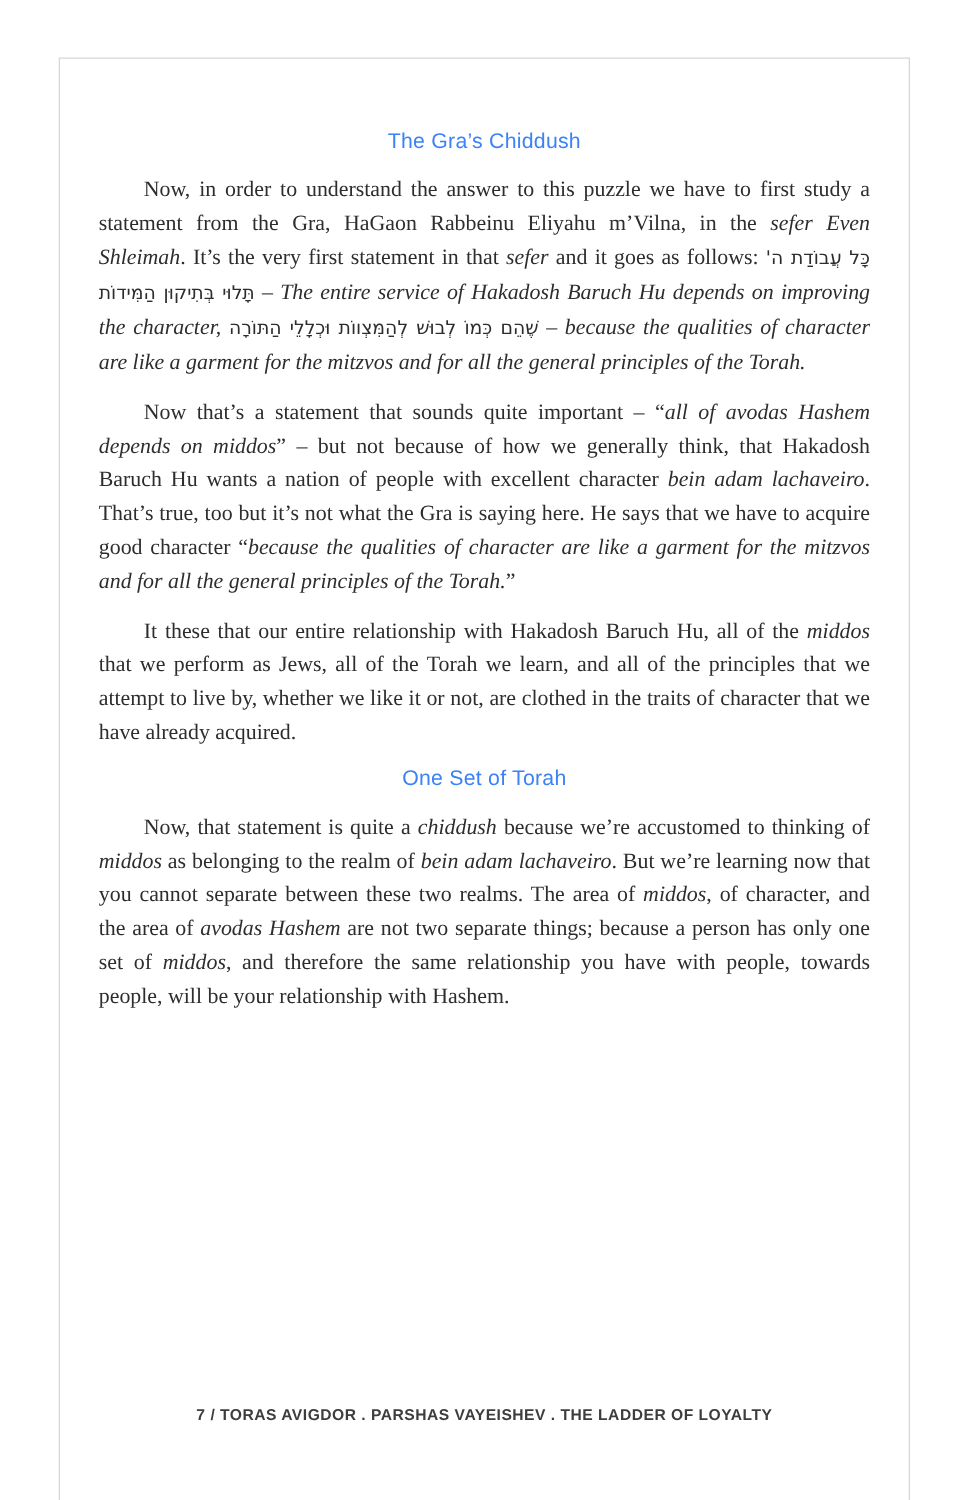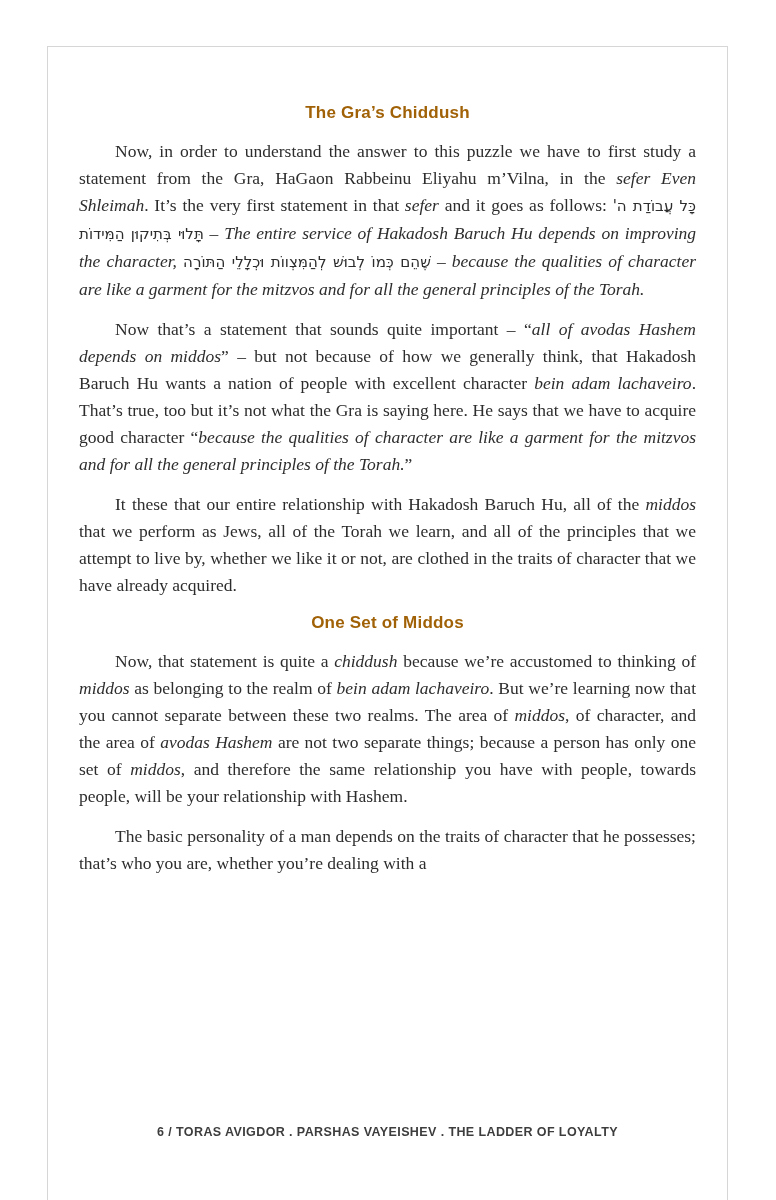--- a/index.html
+++ b/index.html
@@ -38,23 +38,23 @@
   }
   p.para .italic {
     font-style: italic;
   }
   p.para .hebrew {
     font-family: "DejaVu Sans", sans-serif;
     font-size: 0.86em;
   }
   h2.section-heading {
     font-family: "Liberation Sans", sans-serif;
-    font-weight: bold;
+    font-weight: normal;
     font-size: 17px;
-    color: #a16207;
+    color: #3b82f6;
     text-align: center;
     letter-spacing: 0.2px;
     margin: 14px 0 15px 0;
   }
   .footer {
     position: absolute;
     top: 1078px;
     left: 0;
     width: 100%;
     text-align: center;
@@ -68,18 +68,17 @@
 </style>
 </head>
 <body>
 
 <div class="page-frame">
   <div class="content">
       <h2 class="section-heading">The Gra’s Chiddush</h2>
       <p class="para"><span>Now, in order to understand the answer to this puzzle we have to first study a statement from the Gra, HaGaon Rabbeinu Eliyahu m’Vilna, in the </span><span class="italic">sefer Even Shleimah</span><span>. It’s the very first statement in that </span><span class="italic">sefer</span><span> and it goes as follows: </span><span class="hebrew">כָּל עֲבוֹדַת ה' תָּלוּי בְּתִיקוּן הַמִּידוֹת</span><span> – </span><span class="italic">The entire service of Hakadosh Baruch Hu depends on improving the character,</span><span> </span><span class="hebrew">שֶׁהֵם כְּמוֹ לְבוּשׁ לְהַמִּצְווֹת וּכְלָלֵי הַתּוֹרָה</span><span> – </span><span class="italic">because the qualities of character are like a garment for the mitzvos and for all the general principles of the Torah.</span></p>
       <p class="para"><span>Now that’s a statement that sounds quite important – “</span><span class="italic">all of avodas Hashem depends on middos</span><span>” – but not because of how we generally think, that Hakadosh Baruch Hu wants a nation of people with excellent character </span><span class="italic">bein adam lachaveiro</span><span>. That’s true, too but it’s not what the Gra is saying here. He says that we have to acquire good character “</span><span class="italic">because the qualities of character are like a garment for the mitzvos and for all the general principles of the Torah.</span><span>”</span></p>
       <p class="para"><span>It these that our entire relationship with Hakadosh Baruch Hu, all of the </span><span class="italic">middos</span><span> that we perform as Jews, all of the Torah we learn, and all of the principles that we attempt to live by, whether we like it or not, are clothed in the traits of character that we have already acquired.</span></p>
-      <h2 class="section-heading">One Set of Middos</h2>
+      <h2 class="section-heading">One Set of Torah</h2>
       <p class="para"><span>Now, that statement is quite a </span><span class="italic">chiddush</span><span> because we’re accustomed to thinking of </span><span class="italic">middos</span><span> as belonging to the realm of </span><span class="italic">bein adam lachaveiro</span><span>. But we’re learning now that you cannot separate between these two realms. The area of </span><span class="italic">middos</span><span>, of character, and the area of </span><span class="italic">avodas Hashem</span><span> are not two separate things; because a person has only one set of </span><span class="italic">middos</span><span>, and therefore the same relationship you have with people, towards people, will be your relationship with Hashem.</span></p>
-      <p class="para"><span>The basic personality of a man depends on the traits of character that he possesses; that’s who you are, whether you’re dealing with a</span></p>
     </div>
-  <div class="footer">6 / TORAS AVIGDOR . PARSHAS VAYEISHEV . THE LADDER OF LOYALTY</div>
+  <div class="footer">7 / TORAS AVIGDOR . PARSHAS VAYEISHEV . THE LADDER OF LOYALTY</div>
 </div>
 
 </body></html>

